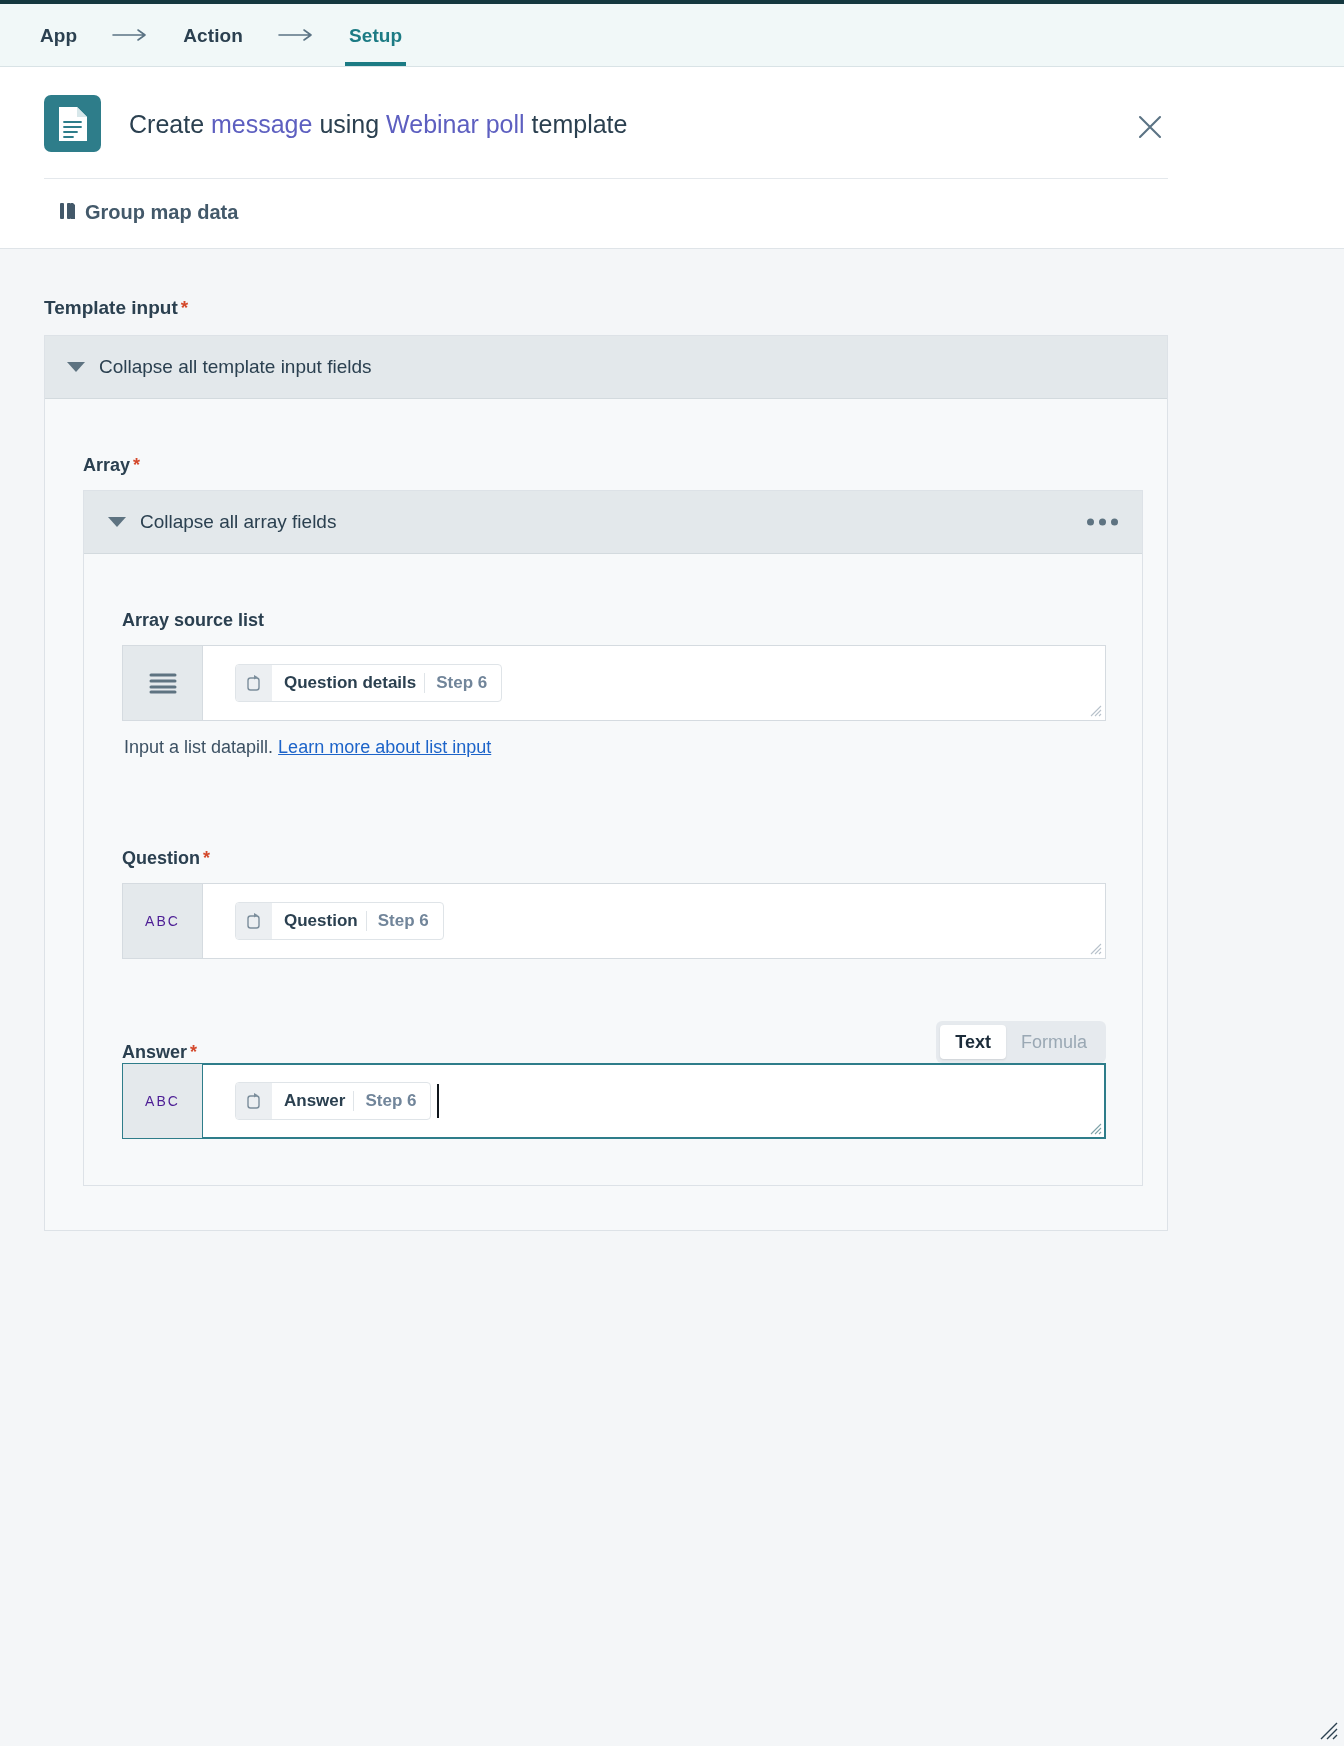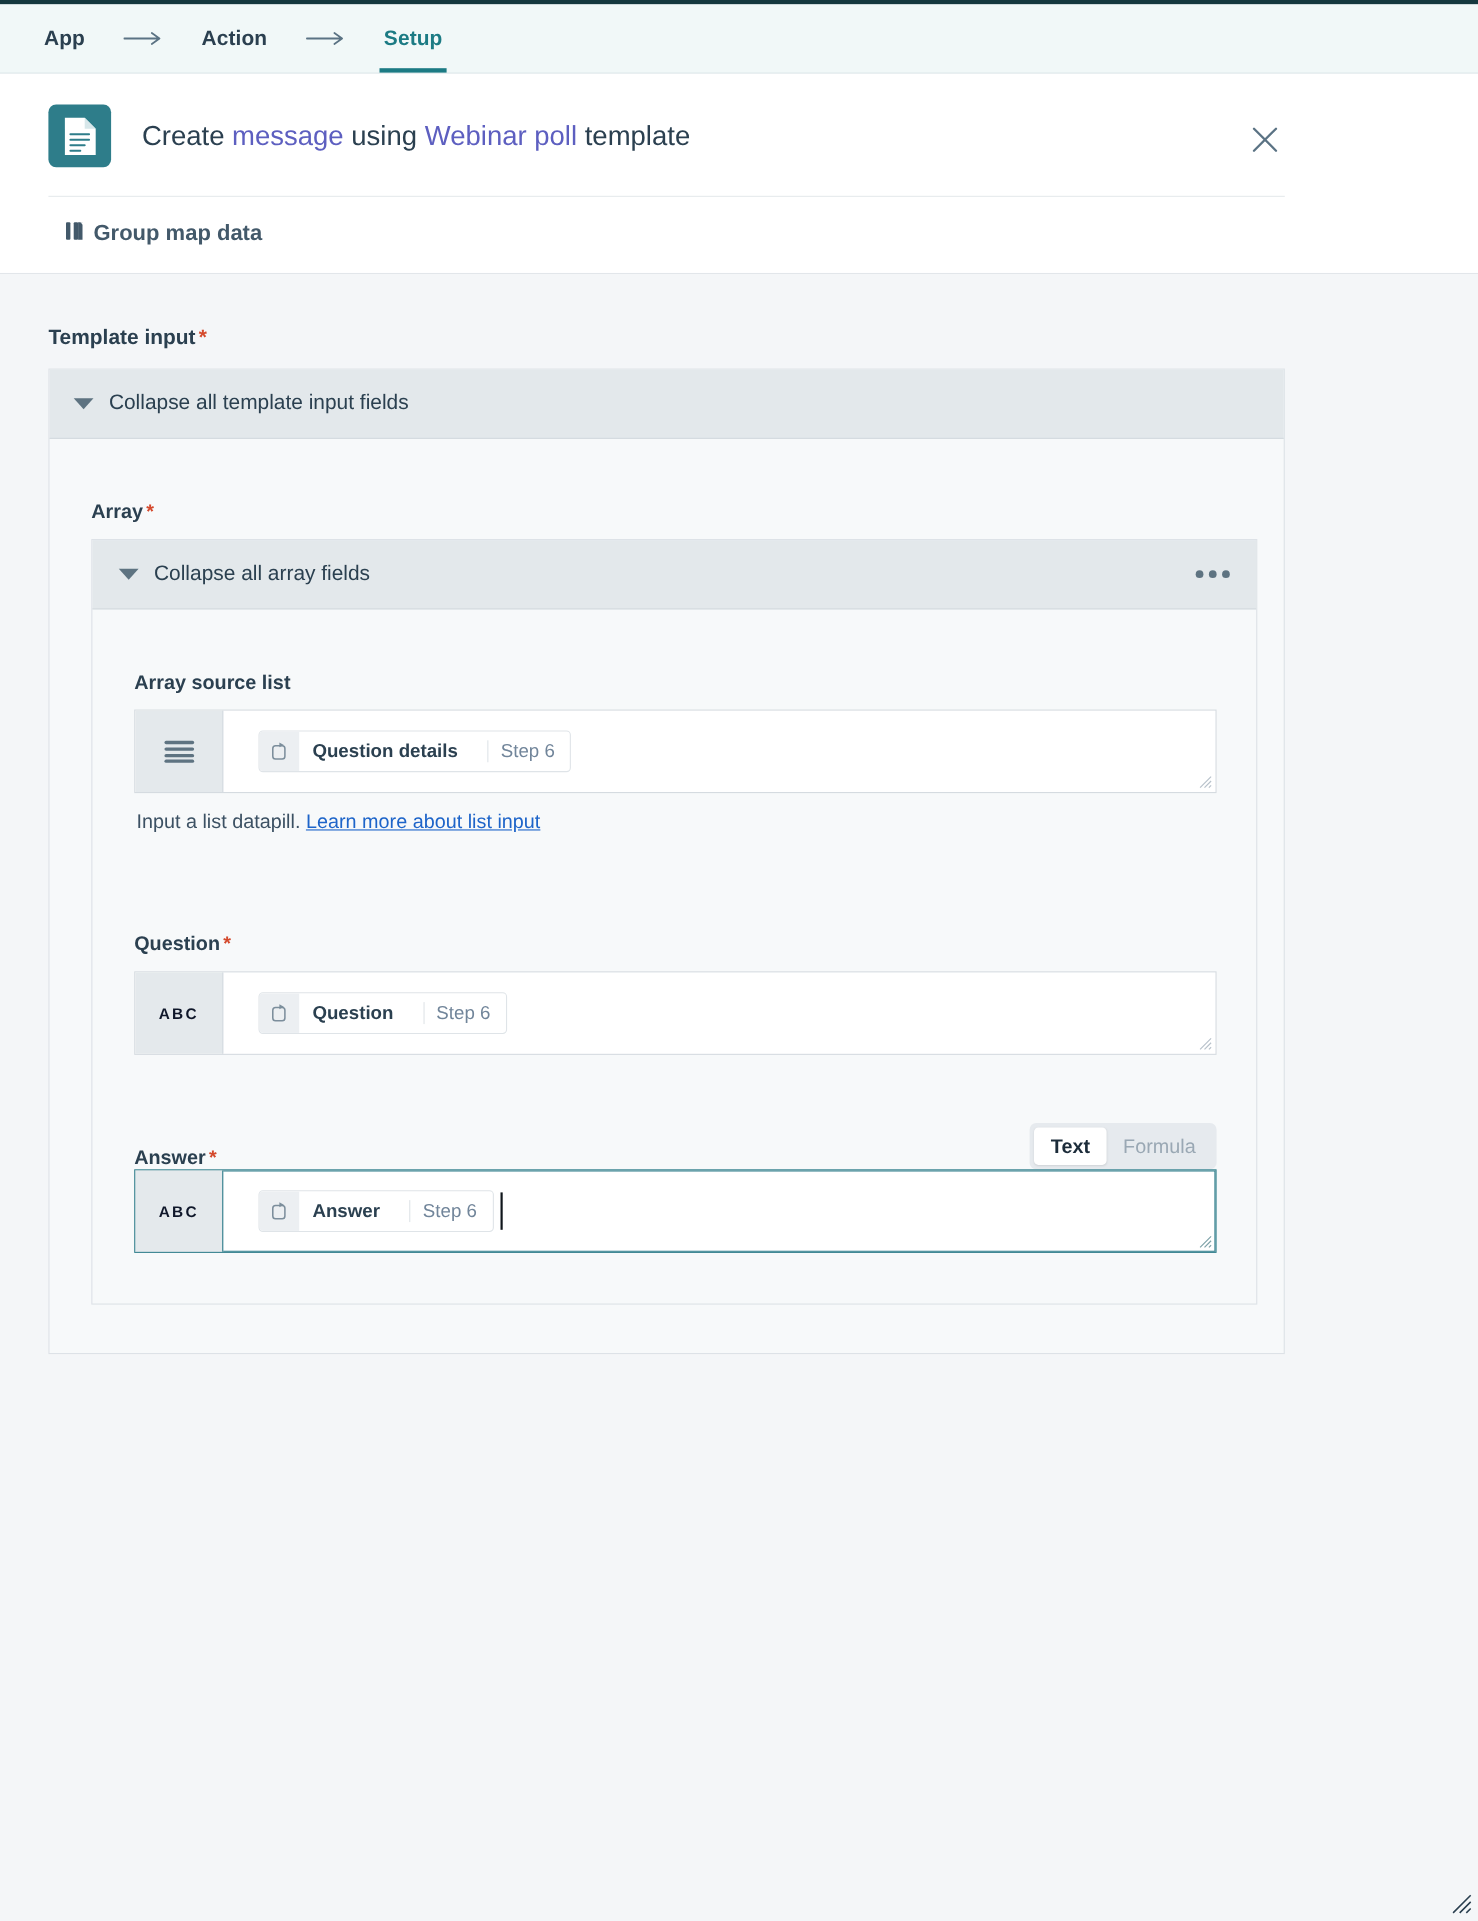--- a/index.html
+++ b/index.html
@@ -215,22 +215,22 @@
   .input-prefix {
     width: 80px;
     flex: none;
     background: #e4e9ec;
     border-right: 1px solid #d5dbe0;
     display: flex;
     align-items: center;
     justify-content: center;
     font-size: 14px;
     letter-spacing: 2px;
-    font-weight: bold;
-    color: #0f172a;
+    font-weight: normal;
+    color: #4c1d95;
   }
   .input-shell.focused .input-prefix {
     border-right: 1px solid #2e7d8a;
   }
   .input-area {
     flex: 1;
     display: flex;
     align-items: center;
     padding-left: 32px;
     position: relative;
@@ -254,22 +254,22 @@
     padding: 0 14px 0 12px;
     font-size: 17px;
     color: #2b4050;
     font-weight: bold;
     white-space: nowrap;
     display: flex;
     align-items: center;
   }
   .pill-step {
     color: #71859a;
-    font-weight: normal;
-    margin-left: 27px;
+    font-weight: bold;
+    margin-left: 8px;
     padding-left: 11px;
     border-left: 1px solid #dfe4e8;
   }
   .caret-bar {
     width: 2px;
     height: 34px;
     background: #10161c;
     margin-left: 6px;
   }
   .resize-grip {

